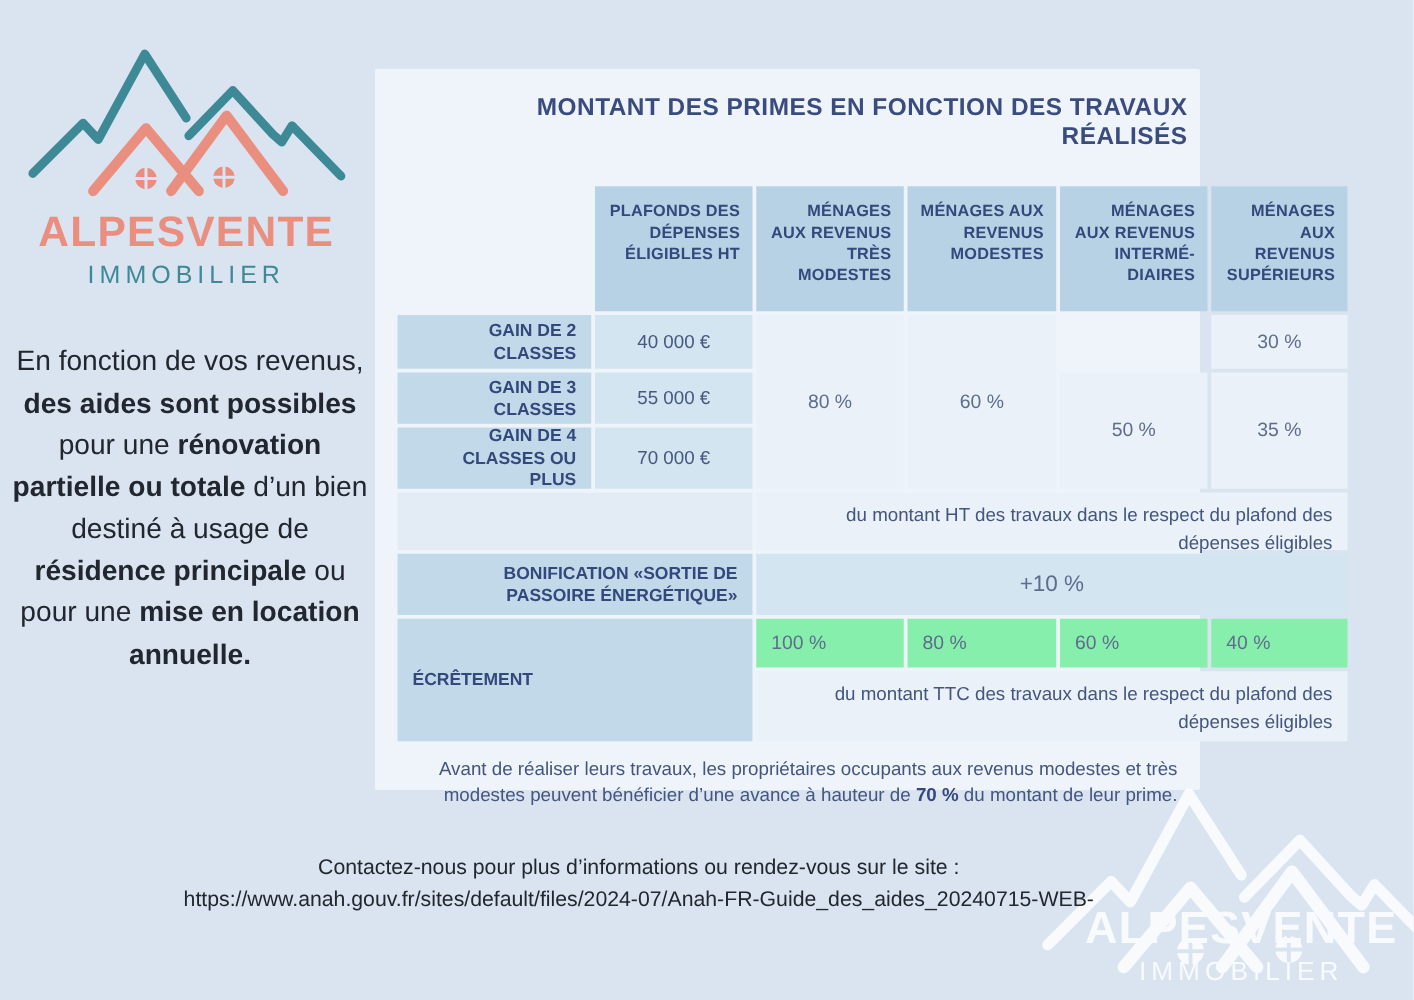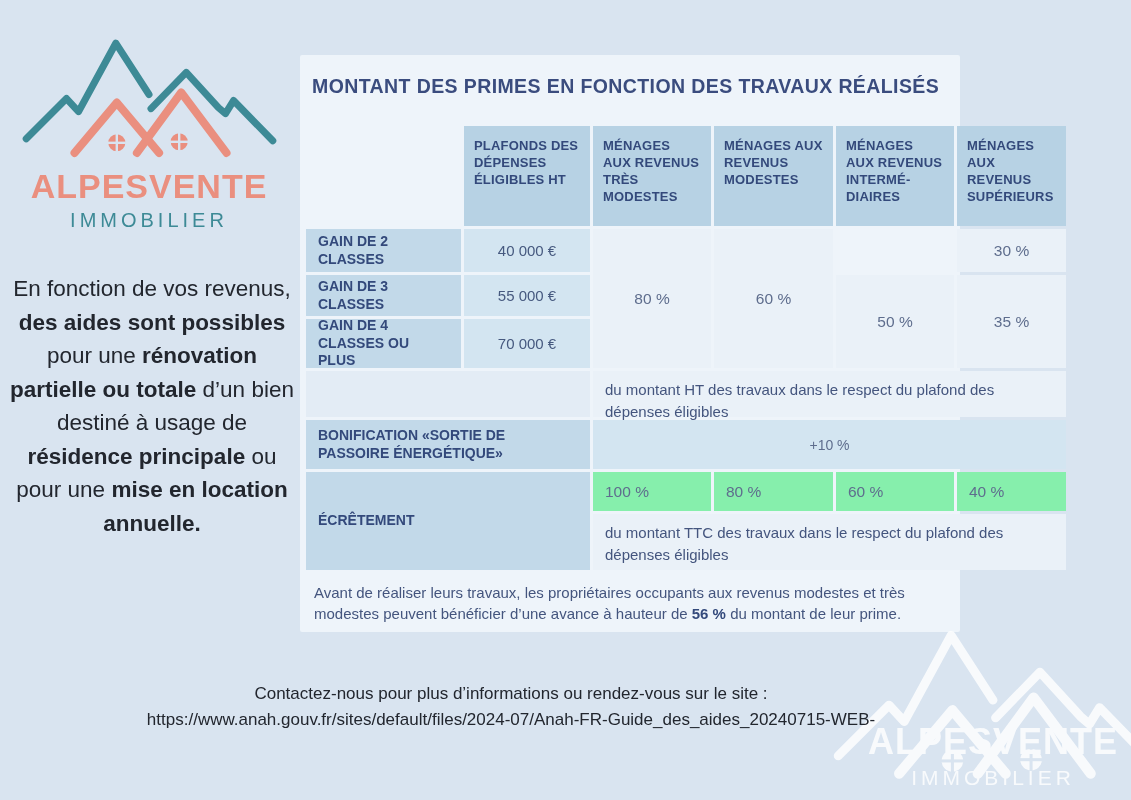--- a/index.html
+++ b/index.html
@@ -32,21 +32,22 @@
     position:absolute; left:8px; top:272px; width:288px;
     text-align:center; font-size:22.5px; line-height:1.49; color:#22262e;
     margin:0;
   }
   .intro strong{font-weight:700;}
 
   
   .panel{
     position:absolute; left:300px; top:55px; width:660px; height:577px;
     background:#eef4fa; border-radius:2px; box-sizing:border-box;
-    padding:20px 10px 0 6px;
+    padding:20px 10px 0 18px;
+    text-align:right;
   }
   .panel-title{
     margin:0 0 0 6px; font-size:19.5px; font-weight:700; letter-spacing:.4px;
     color:#3a4c7e;
   }
 
   
   .grid{
     margin-top:28px;
     display:grid;
@@ -78,21 +79,21 @@
   .h5{grid-column:6; grid-row:1;}
   .g2l{grid-column:1; grid-row:2;} .g3l{grid-column:1; grid-row:3;} .g4l{grid-column:1; grid-row:4;}
   .g2a{grid-column:2; grid-row:2;} .g3a{grid-column:2; grid-row:3;} .g4a{grid-column:2; grid-row:4;}
   .r80{grid-column:3; grid-row:2 / span 3;}
   .r60{grid-column:4; grid-row:2 / span 3;}
   .r45{grid-column:5; grid-row:2;} .r30{grid-column:6; grid-row:2;}
   .r50{grid-column:5; grid-row:3 / span 2;} .r35{grid-column:6; grid-row:3 / span 2;}
   .rowspacer{grid-column:1 / span 2; grid-row:5;}
   .htnote{grid-column:3 / span 4; grid-row:5;}
   .bonlbl{grid-column:1 / span 2; grid-row:6;}
-  .bonval{grid-column:3 / span 4; grid-row:6; background:#d3e5f1; color:#5e6d8d; font-size:14px; justify-content:center;}
+  .bonval{grid-column:3 / span 4; grid-row:6; background:#d3e5f1; color:#5e6d8d; font-size:18px; justify-content:center;}
   .ecrlbl{grid-column:1 / span 2; grid-row:7 / span 2;}
   .e0{grid-column:3; grid-row:7;} .e1{grid-column:4; grid-row:7;}
   .e2{grid-column:5; grid-row:7;} .e3{grid-column:6; grid-row:7;}
   .ecrnote{grid-column:3 / span 4; grid-row:8;}
 
   .footnote{
     margin:8px 0 0 0; padding:4px 8px; font-size:15px; line-height:1.42; color:#44557e;
   }
   .footnote strong{font-weight:700; color:#33497b;}
 
@@ -159,21 +160,21 @@
       <div class="cell bonval">+10 %</div>
 
       <div class="cell lbl ecrlbl">ÉCRÊTEMENT</div>
       <div class="cell pct-left e0">100 %</div>
       <div class="cell pct-left e1">80 %</div>
       <div class="cell pct-left e2">60 %</div>
       <div class="cell pct-left e3">40 %</div>
       <div class="cell notecell ecrnote">du montant TTC des travaux dans le respect du plafond des dépenses éligibles</div>
     </div>
 
-    <p class="footnote"><span>Avant de réaliser leurs travaux, les propriétaires occupants aux revenus modestes et très modestes peuvent bénéficier d’une avance à hauteur de </span><strong>56 %</strong><span> du montant de leur prime.</span></p>
+    <p class="footnote"><span>Avant de réaliser leurs travaux, les propriétaires occupants aux revenus modestes et très modestes peuvent bénéficier d’une avance à hauteur de </span><strong>70 %</strong><span> du montant de leur prime.</span></p>
   </section>
 
   <div class="watermark">
     <svg viewBox="0 0 260 160" aria-hidden="true">
       <path class="mtn" d="M8,126 48,86 60,99 97,31 130,82"></path>
       <path class="mtn" d="M132,96 167,60 199,95 206,101 214,88 253,128"></path>
       <path class="roof" d="M56,140 98,90 140,140"></path>
       <path class="roof" d="M118,140 162,80 207,140"></path>
       <circle class="win" cx="98" cy="130" r="8.5"></circle>
       <circle class="win" cx="160" cy="129" r="8.5"></circle>

